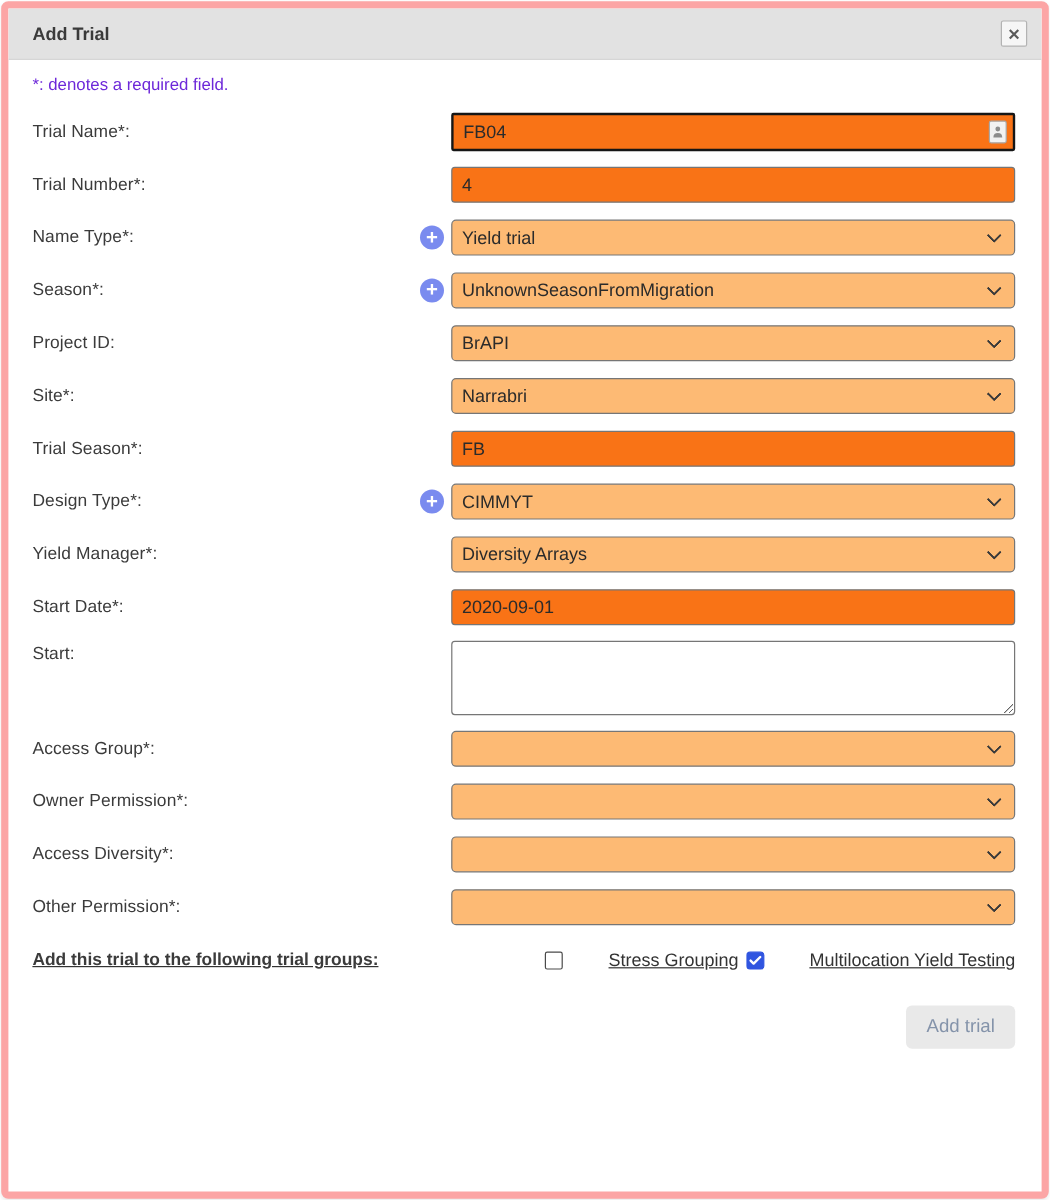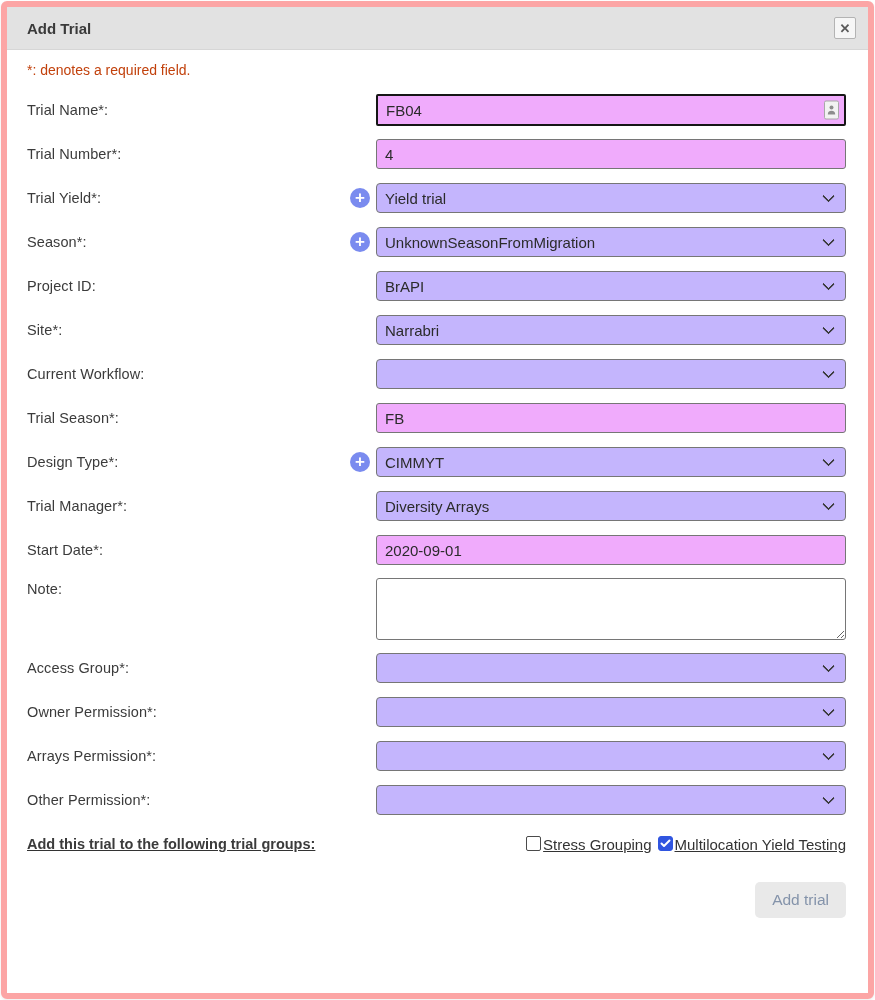--- a/index.html
+++ b/index.html
@@ -36,21 +36,21 @@
     border-radius: 2px;
     display: flex; align-items: center; justify-content: center;
     font-size: 13px; font-weight: bold; color: #5a5a5a;
     cursor: pointer;
     line-height: 1;
   }
   .body {
     padding: 12px 22px 0 20px;
   }
   .required-note {
-    font-size: 14px; color: #c2410c;
+    font-size: 14px; color: #6d28d9;
     height: 22px;
     margin-bottom: 4px;
   }
   .row {
     display: flex; align-items: center;
     height: 44px;
   }
   .row.note-row { height: 74px; align-items: flex-start; }
   .row.note-row .flabel { padding-top: 9px; }
   .flabel {
@@ -73,42 +73,42 @@
   }
   .ctrl { width: 470px; flex: 0 0 470px; position: relative; }
 
   .text-input {
     width: 100%; height: 30px;
     border: 1px solid #767676;
     border-radius: 3px;
     font-family: "Liberation Sans", sans-serif;
     font-size: 15px; color: #2b2b2b;
     padding: 0 8px;
-    background: #f0abfc;
+    background: #f97316;
     outline: none;
   }
   .text-input.focused {
     border: 2px solid #161616;
     border-radius: 2px;
     height: 32px;
   }
   .contact-icon {
     position: absolute; right: 7px; top: 50%;
     transform: translateY(-50%);
     width: 15px; height: 19px;
     background: #f2f2f2;
     border: 1px solid #a8a8a8;
     border-radius: 2px;
     display: flex; align-items: center; justify-content: center;
   }
   .fake-select {
     width: 100%; height: 30px;
     border: 1px solid #767676;
     border-radius: 4px;
-    background: #c4b5fd;
+    background: #fdba74;
     font-size: 15px; color: #2b2b2b;
     display: flex; align-items: center;
     padding: 0 30px 0 8px;
     cursor: default;
     white-space: nowrap; overflow: hidden;
   }
   .chevron {
     position: absolute; right: 13px; top: 50%;
     width: 9px; height: 9px;
     border-right: 2px solid #3a3a3a;
@@ -130,21 +130,21 @@
   }
   .groups-row { height: 44px; display: flex; align-items: center; text-decoration: underline; }
   .groups-label {
     flex: 1;
     font-size: 14.5px; font-weight: bold; color: #3b3b3b;
   }
   .groups-options {
     display: flex; align-items: center;
     font-size: 15px; color: #333;
   }
-  .group-opt { display: flex; margin-left: 6px; }
+  .group-opt { display: flex; align-items: center; margin-left: 6px; gap: 36px; }
   .group-opt:first-child { margin-left: 0; }
   .cbox {
     width: 15px; height: 15px;
     border: 1px solid #4a4a4a;
     border-radius: 2px;
     background: #ffffff;
     margin-right: 2px;
     flex: 0 0 auto;
     display: flex; align-items: center; justify-content: center;
     cursor: pointer;
@@ -197,21 +197,21 @@
     </div>
 
     <div class="row">
       <label class="flabel">Trial Number*:</label>
       <div class="ctrl">
         <input class="text-input" type="text" value="4" style="">
       </div>
     </div>
 
     <div class="row">
-      <label class="flabel">Trial Yield*:</label>
+      <label class="flabel">Name Type*:</label>
       <span class="plus-icon">+</span>
       <div class="ctrl">
         <div class="fake-select">Yield trial</div>
         <span class="chevron"></span>
       </div>
     </div>
 
     <div class="row">
       <label class="flabel">Season*:</label>
       <span class="plus-icon">+</span>
@@ -230,62 +230,55 @@
     </div>
 
     <div class="row">
       <label class="flabel">Site*:</label>
       <div class="ctrl">
         <div class="fake-select">Narrabri</div>
         <span class="chevron"></span>
       </div>
     </div>
 
-    <div class="row">
-      <label class="flabel">Current Workflow:</label>
-      <div class="ctrl">
-        <div class="fake-select"></div>
-        <span class="chevron"></span>
-      </div>
-    </div>
 
     <div class="row">
       <label class="flabel">Trial Season*:</label>
       <div class="ctrl">
         <input class="text-input" type="text" value="FB" style="">
       </div>
     </div>
 
     <div class="row">
       <label class="flabel">Design Type*:</label>
       <span class="plus-icon">+</span>
       <div class="ctrl">
         <div class="fake-select">CIMMYT</div>
         <span class="chevron"></span>
       </div>
     </div>
 
     <div class="row">
-      <label class="flabel">Trial Manager*:</label>
+      <label class="flabel">Yield Manager*:</label>
       <div class="ctrl">
         <div class="fake-select">Diversity Arrays</div>
         <span class="chevron"></span>
       </div>
     </div>
 
     <div class="row">
       <label class="flabel">Start Date*:</label>
       <div class="ctrl">
         <input class="text-input" type="text" value="2020-09-01" style="">
       </div>
     </div>
 
 
     <div class="row note-row">
-      <label class="flabel">Note:</label>
+      <label class="flabel">Start:</label>
       <div class="ctrl">
         <textarea class="note-area" style=""></textarea>
       </div>
     </div>
 
     <div class="row">
       <label class="flabel">Access Group*:</label>
       <div class="ctrl">
         <div class="fake-select"></div>
         <span class="chevron"></span>
@@ -294,21 +287,21 @@
 
     <div class="row">
       <label class="flabel">Owner Permission*:</label>
       <div class="ctrl">
         <div class="fake-select"></div>
         <span class="chevron"></span>
       </div>
     </div>
 
     <div class="row">
-      <label class="flabel">Arrays Permission*:</label>
+      <label class="flabel">Access Diversity*:</label>
       <div class="ctrl">
         <div class="fake-select"></div>
         <span class="chevron"></span>
       </div>
     </div>
 
     <div class="row">
       <label class="flabel">Other Permission*:</label>
       <div class="ctrl">
         <div class="fake-select"></div>

